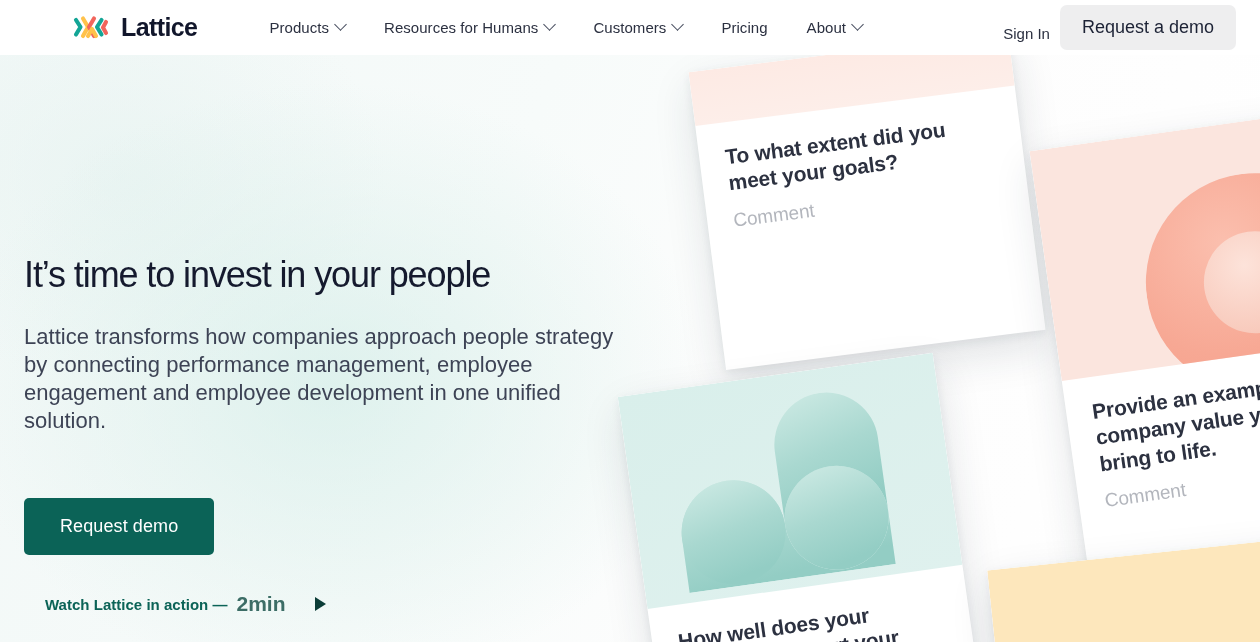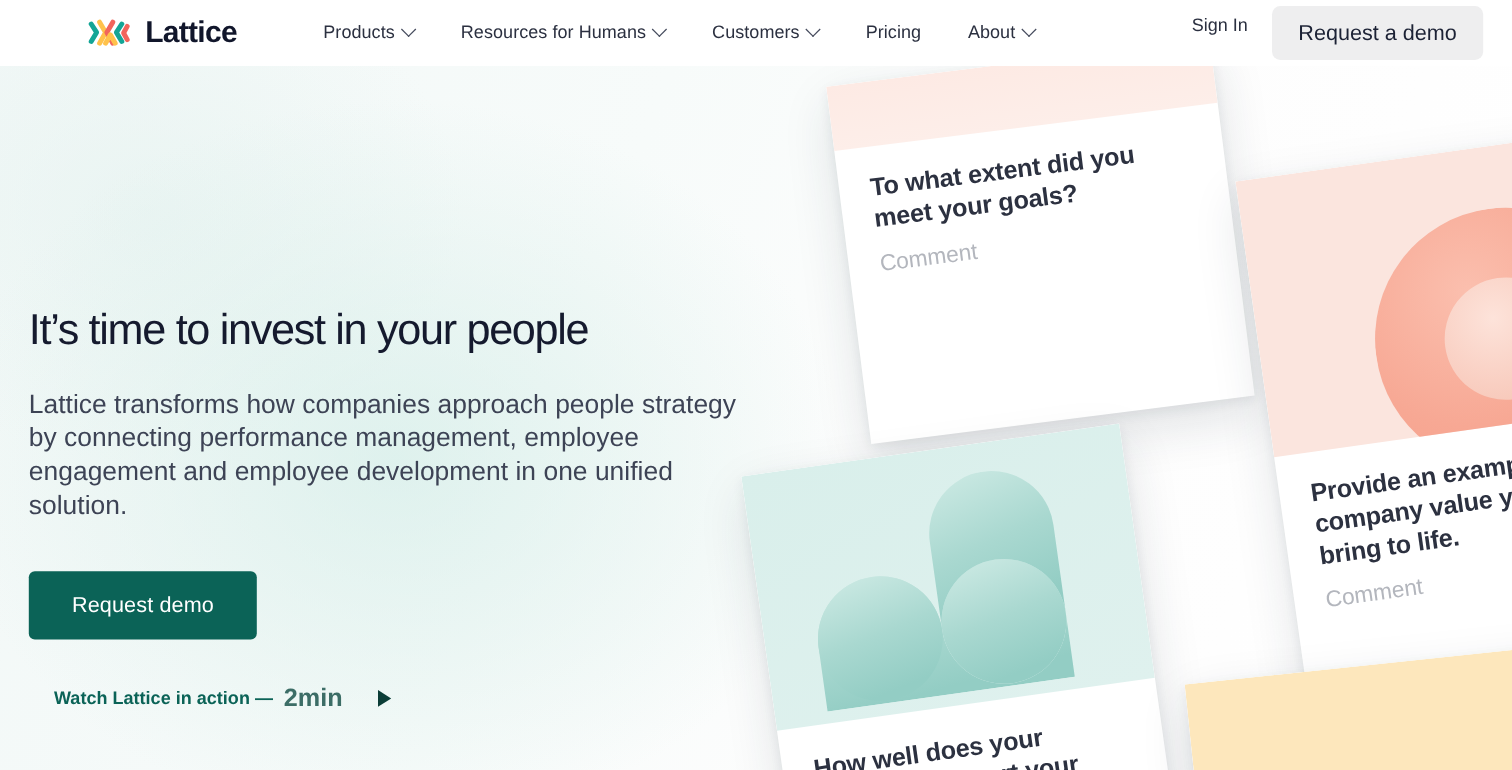--- a/index.html
+++ b/index.html
@@ -73,23 +73,22 @@
     display: inline-block;
     width: 9px; height: 9px;
     border-right: 1.6px solid #444a5c;
     border-bottom: 1.6px solid #444a5c;
     transform: translateY(-3px) rotate(45deg);
   }
 
   .nav-right {
     margin-left: auto;
     display: flex;
-    align-items: flex-start;
+    align-items: flex-end;
     margin-right: 24px;
-    gap: 10px;
   }
   .signin {
     font-size: 15px;
     color: #2b3040;
     cursor: pointer;
     padding: 8px 10px;
     white-space: nowrap;
   }
   .demo-pill {
     background: #eeeeef;
@@ -133,21 +132,21 @@
   }
   .hero-sub {
     margin-top: 28px;
     font-size: 22px;
     line-height: 28px;
     color: #3d4355;
     width: 600px;
     letter-spacing: 0.02px;
   }
   .cta-primary {
-    margin-top: 41px;
+    margin-top: 63px;
     display: inline-block;
     background: #0b6357;
     color: #ffffff;
     font-size: 18px;
     border: none;
     border-radius: 5px;
     padding: 18px 36px;
     cursor: pointer;
     font-family: inherit;
     letter-spacing: 0.1px;

